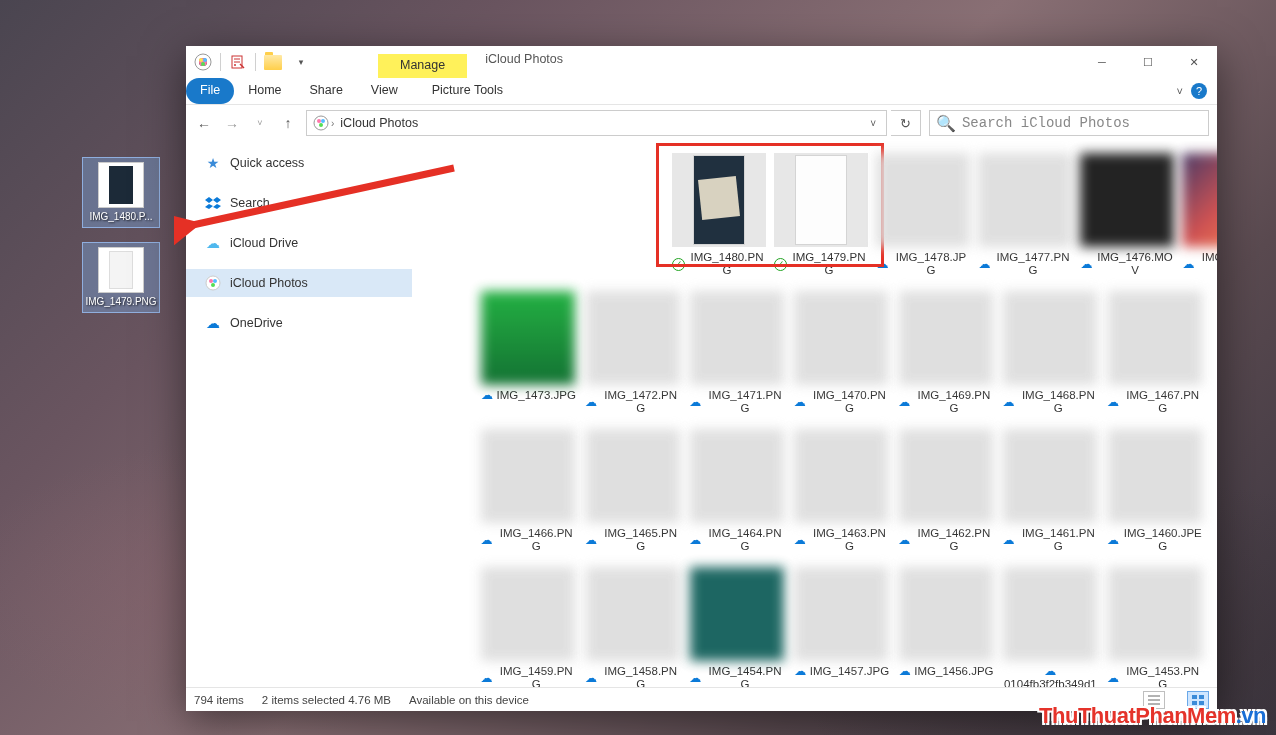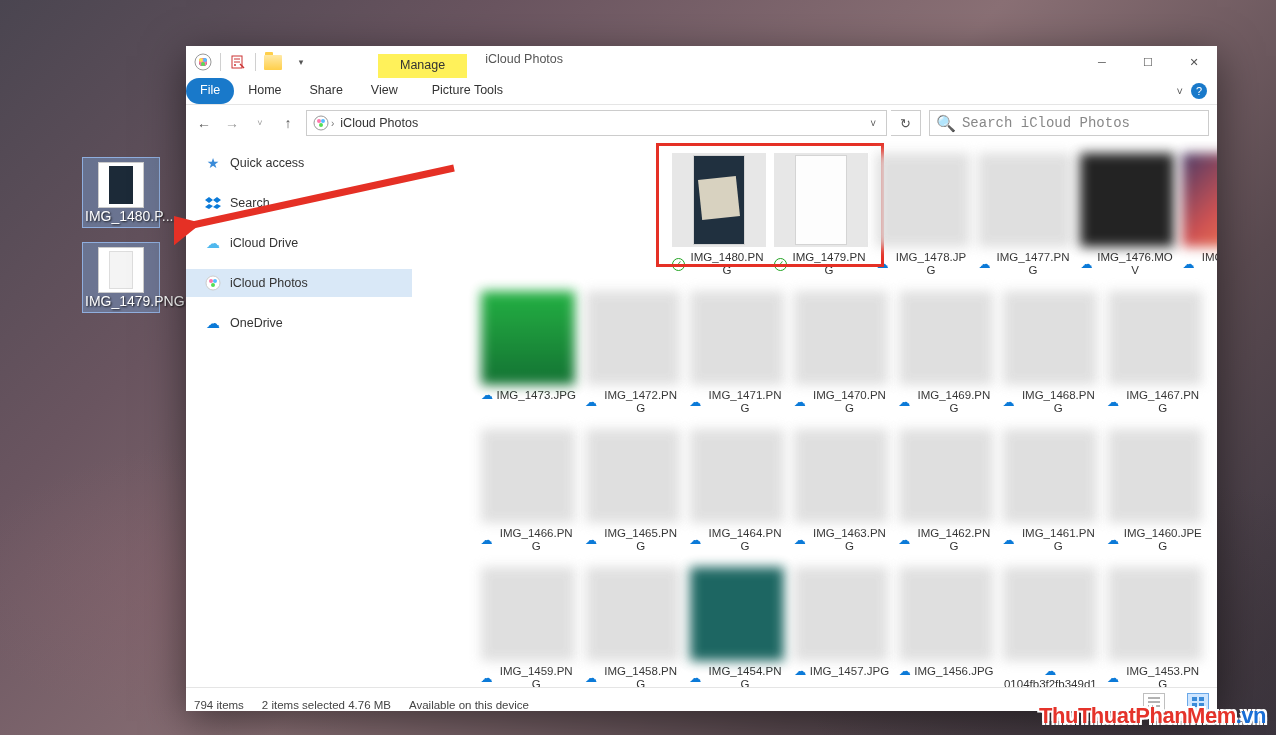--- a/index.html
+++ b/index.html
@@ -15,21 +15,21 @@
               radial-gradient(ellipse 600px 300px at 90% 90%, rgba(60,50,55,0.6) 0%, transparent 60%);
 }
 .desktop-icon {
   position: absolute; width: 78px; text-align: center; cursor: pointer;
 }
 .desktop-icon .thumb {
   width: 46px; height: 46px; margin: 4px auto 2px; background: #fff; border:1px solid rgba(0,0,0,0.2);
   display:flex; align-items:center; justify-content:center;
 }
 .desktop-icon.sel { background: rgba(120,160,210,0.45); border:1px solid rgba(160,200,255,0.7); }
-.desktop-icon .lbl { color:#fff; font-size:14px; line-height:13px; text-shadow:1px 1px 2px rgba(0,0,0,.8); padding:0 2px 4px;}
+.desktop-icon .lbl { color:#fff; font-size:10px; line-height:13px; text-shadow:1px 1px 2px rgba(0,0,0,.8); padding:0 2px 4px;}
 
 .win {
   position:absolute; left:186px; top:46px; width:1031px; height:665px;
   background:#fff; box-shadow:0 10px 40px rgba(0,0,0,.5); display:flex; flex-direction:column;
 }
 .titlebar { height:32px; background:#fff; display:flex; align-items:stretch; }
 .qat { display:flex; align-items:center; gap:6px; padding:0 6px; }
 .qat .qico { width:22px; height:22px; display:flex; align-items:center; justify-content:center; font-size:13px; cursor:pointer; }
 .qat .divider { width:1px; height:18px; background:#d0d0d0; }
 .folder-ico { width:18px; height:15px; background:linear-gradient(#ffe9a6,#ffcf4a); border-radius:1px; position:relative; }
@@ -75,21 +75,21 @@
 .item .th.blur { filter:blur(6px); opacity:.92; }
 .item .th.phone { background:#e7e7e7; }
 .item .th .screen { width:50px; height:88px; background:#fff; box-shadow:0 0 0 1px rgba(0,0,0,.08); }
 .item .cap { margin-top:4px; font-size:11.5px; color:#333; display:flex; align-items:center; justify-content:center; gap:3px; line-height:13px; word-break:break-word; }
 .item .cap.multi { display:block; }
 .overlay-ico { width:13px; height:13px; border-radius:50%; display:inline-flex; align-items:center; justify-content:center; font-size:9px; flex-shrink:0; }
 .ov-check { border:1.5px solid #21a321; color:#21a321; }
 .ov-cloud { color:#0b7ad8; font-size:12px; }
 .redbox { position:absolute; border:3px solid #e53025; pointer-events:none; }
 
-.status { height:24px; border-top:1px solid #e5e5e5; display:flex; align-items:flex-end; padding:0 8px; font-size:11.5px; color:#444; gap:18px; }
+.status { height:24px; border-top:1px solid #e5e5e5; display:flex; align-items:center; padding:0 8px; font-size:11.5px; color:#444; gap:18px; }
 .status .spacer { flex:1; }
 .status .view-btn { width:22px; height:18px; border:1px solid #bfbfbf; margin-left:4px; display:flex;align-items:center;justify-content:center; cursor:pointer; font-size:10px; color:#555;}
 .status .view-btn.active { background:#cfe6ff; border-color:#6aa8e8; }
 
 .arrow-svg { position:absolute; left:174px; top:150px; width:290px; height:95px; pointer-events:none; }
 
 .wm { position:absolute; right:10px; bottom:6px; font-size:22px; font-weight:800; color:#e5332a; text-shadow:-2px -2px 0 #fff,2px -2px 0 #fff,-2px 2px 0 #fff,2px 2px 0 #fff; font-family:Arial,sans-serif; letter-spacing:-0.5px;}
 .wm .vn { color:#1a6fd6; }
 .th-black { background:#111 !important; }
 .th-green { background:linear-gradient(#1a3,#062) !important; }

